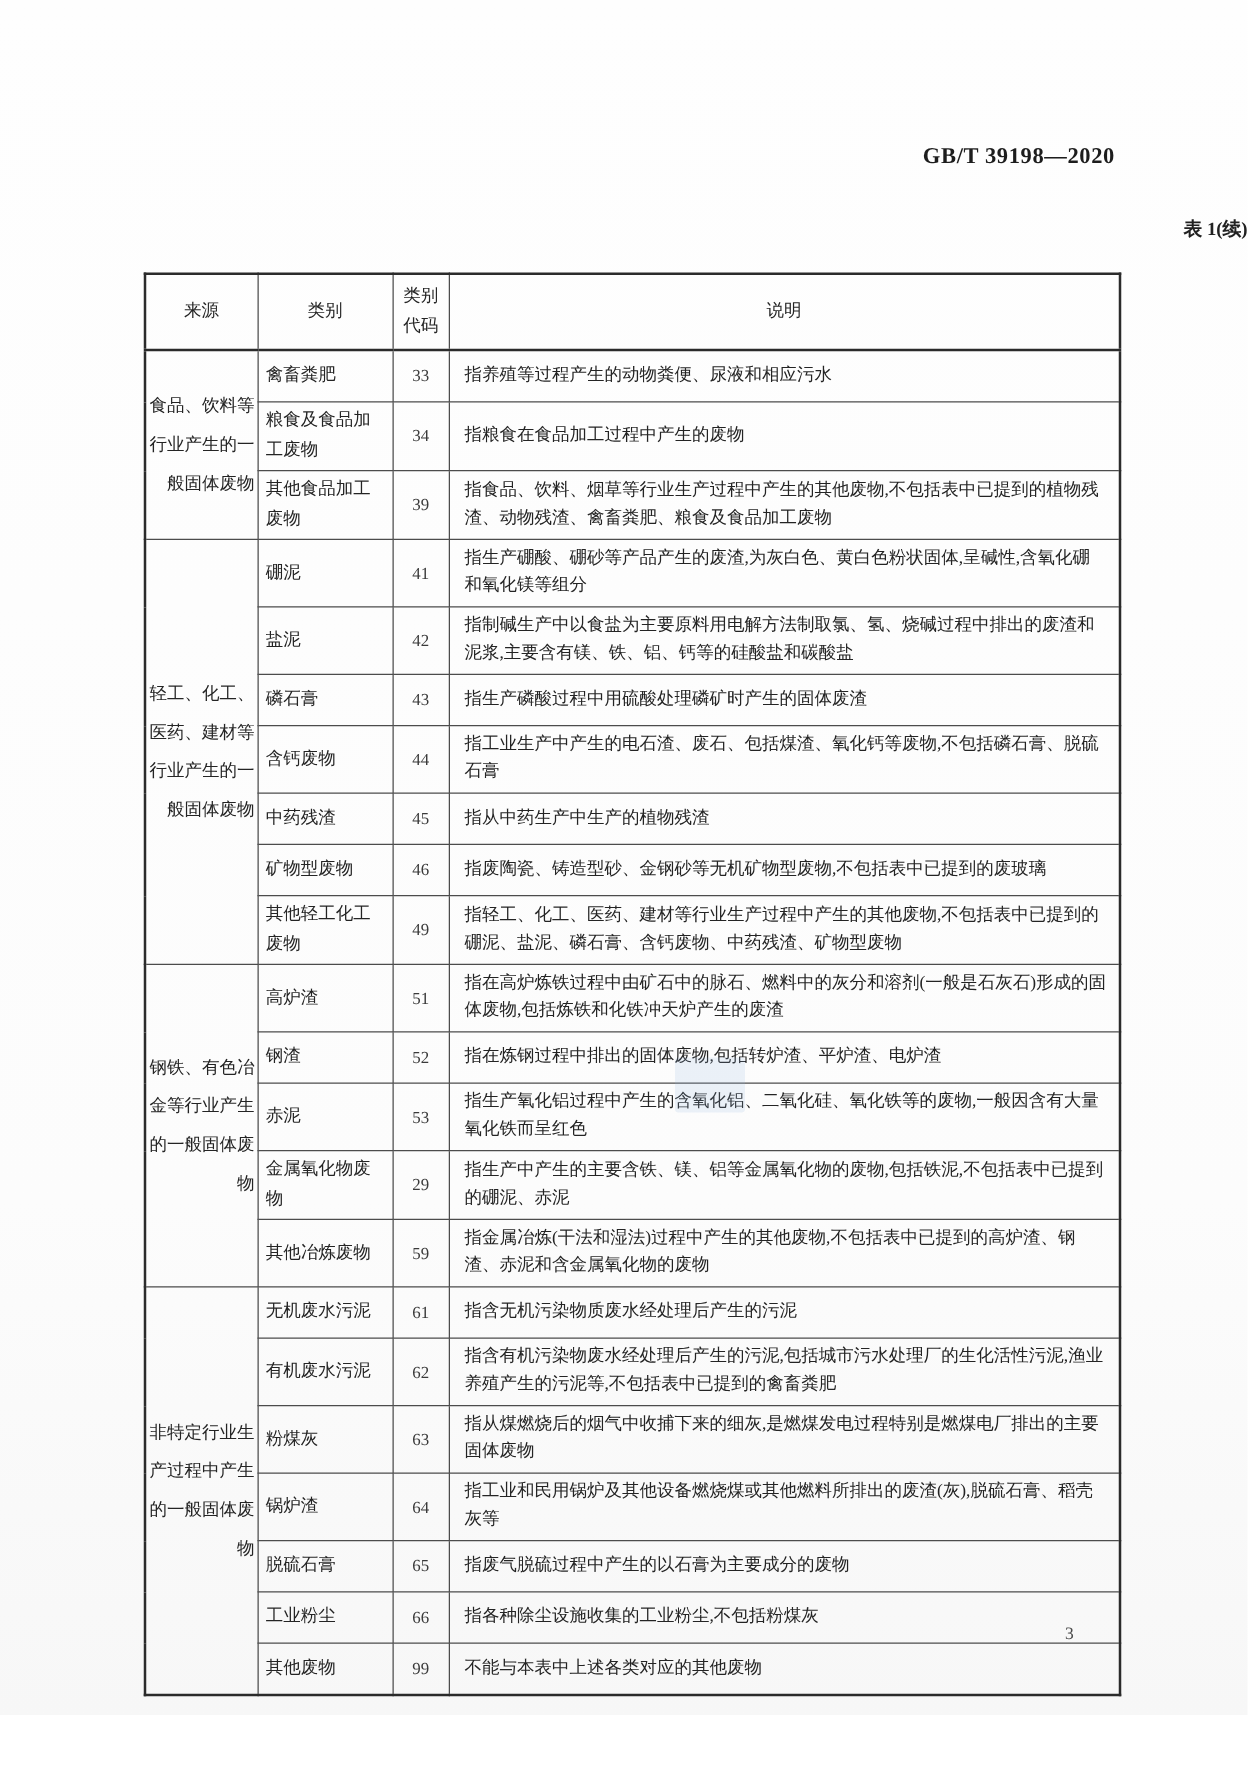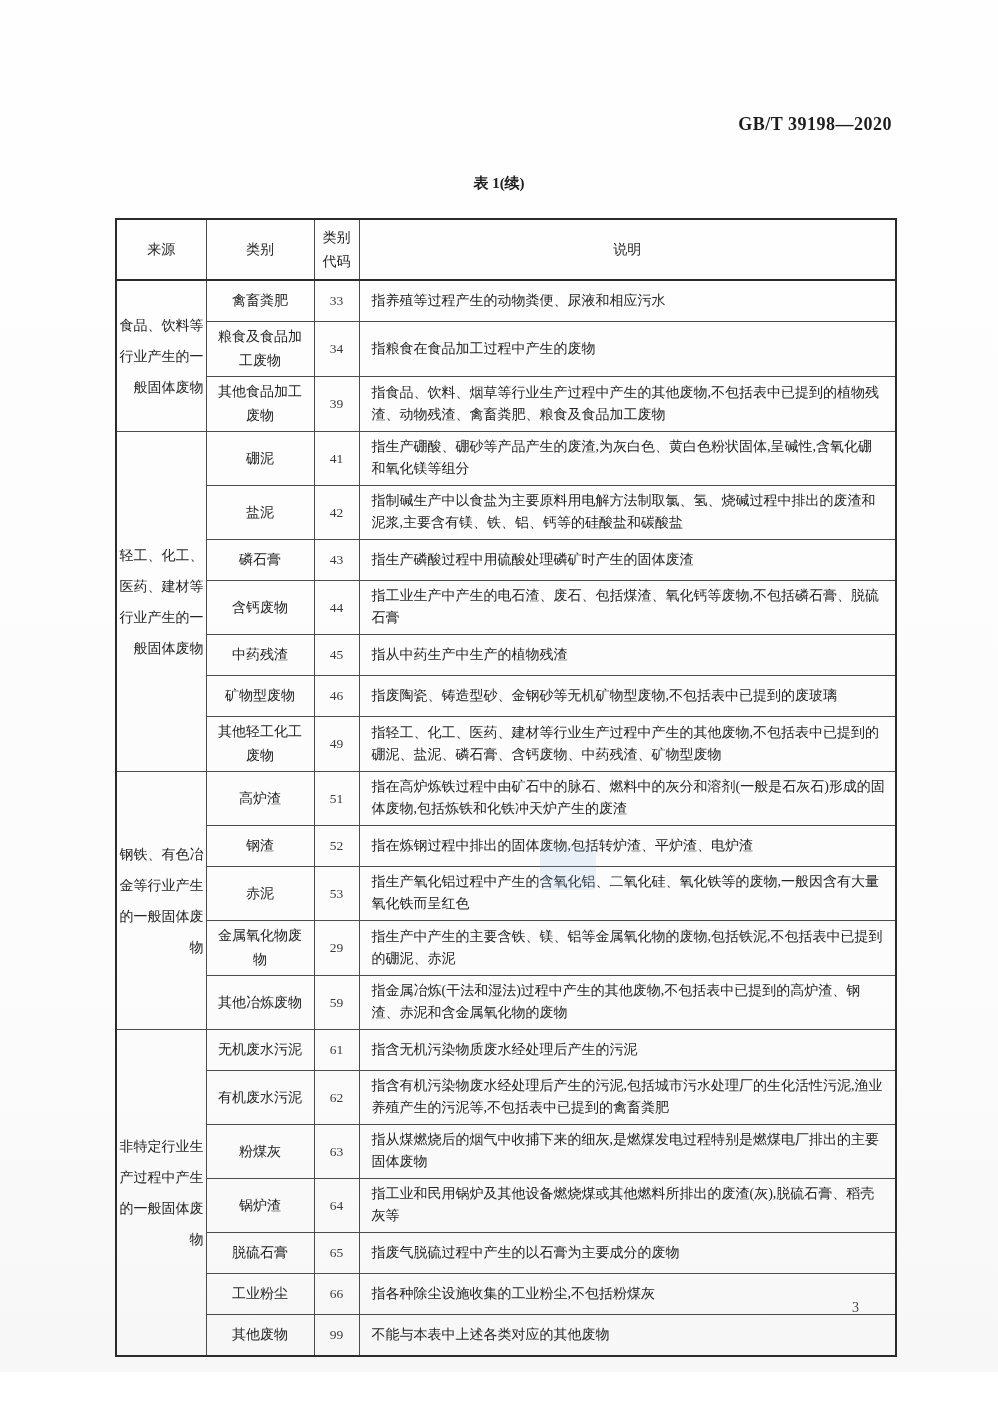--- a/index.html
+++ b/index.html
@@ -14,21 +14,21 @@
     background: linear-gradient(180deg, #fefefe 0%, #fcfcfc 70%, #f7f7f7 100%);
     overflow: hidden;
   }
   .doc-number {
     position: absolute; top: 114px; right: 106px;
     font-size: 18px; font-weight: bold; color: #1d1d1d;
     letter-spacing: 0.5px;
   }
   .table-title {
     position: absolute; top: 174px; left: 0; width: 100%;
-    text-align: center; font-size: 15px; font-weight: bold; color: #212121;
+    text-align: right; font-size: 15px; font-weight: bold; color: #212121;
   }
   table.cls-table {
     position: absolute; left: 115px; top: 218px;
     width: 780px;
     border-collapse: collapse;
     table-layout: fixed;
     border: 2px solid #2b2b2b;
   }
   .cls-table th, .cls-table td {
     border: 1px solid #4c4c4c;
@@ -42,21 +42,21 @@
     border-bottom: 2px solid #2b2b2b;
     line-height: 24px;
     padding: 2px 4px;
   }
   td.src {
     text-align: right; vertical-align: middle;
     line-height: 31px;
     padding: 6px 2px;
   }
   td.cat {
-    text-align: center; vertical-align: middle;
+    text-align: left; vertical-align: middle;
     line-height: 24px;
     padding: 3px 6px;
   }
   td.code {
     text-align: center; vertical-align: middle;
     font-size: 13.5px;
     color: #3a3a3a;
     padding: 12px 2px;
   }
   td.desc {

